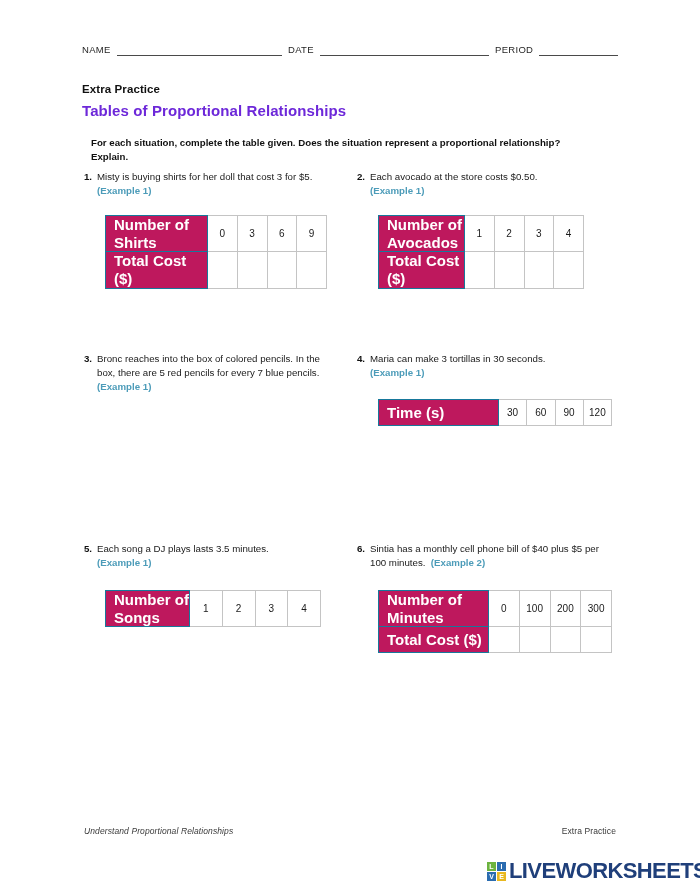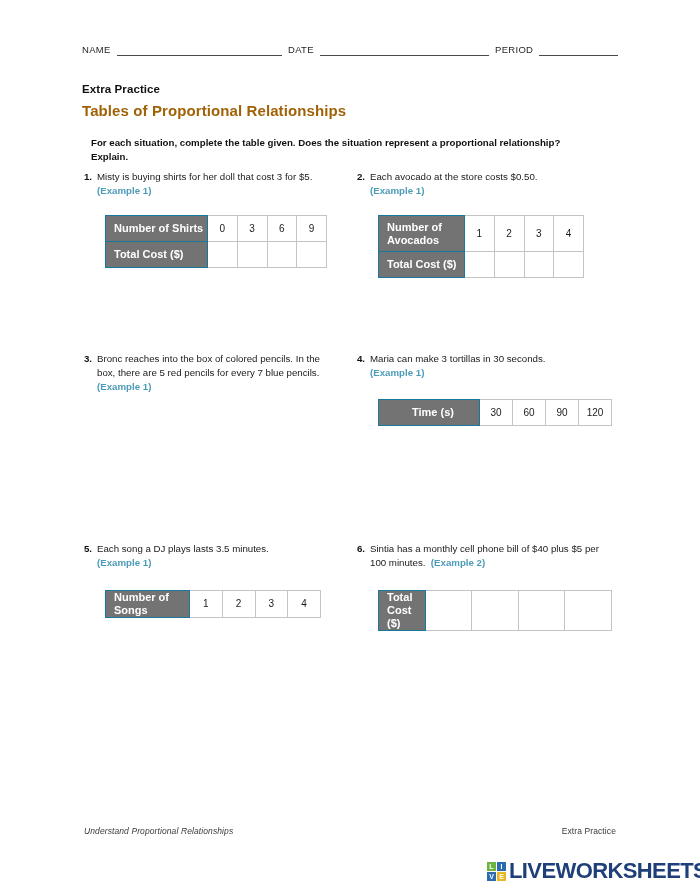--- a/index.html
+++ b/index.html
@@ -61,21 +61,21 @@
     font-weight: bold;
     color: #111;
     letter-spacing: .1px;
   }
   .maintitle {
     position: absolute;
     left: 82px;
     top: 102px;
     font-size: 15px;
     font-weight: bold;
-    color: #a16207;
+    color: #6d28d9;
     letter-spacing: .1px;
   }
   .directions {
     position: absolute;
     left: 91px;
     top: 136px;
     width: 470px;
     font-size: 9.7px;
     font-weight: bold;
     line-height: 1.45;
@@ -122,27 +122,27 @@
     border: 1px solid #c4c4c4;
     height: 26px;
     padding: 0;
     font-size: 10px;
     text-align: center;
     vertical-align: middle;
     color: #1a1a1a;
     background: #ffffff;
   }
   .ptable td.hcell {
-    background: #737373;
+    background: #be185d;
     color: #ffffff;
     font-weight: bold;
     text-align: left;
     padding: 0 0 0 8px;
     border: 1px solid #17789b;
-    font-size: 11px;
+    font-size: 15px;
     line-height: 1.18;
   }
   .ptable td.hcell.tall { height: 36px; }
   .ptable td.blank { background: #ffffff; }
 
   
   .foot-left {
     position: absolute;
     left: 84px;
     top: 826px;
@@ -279,21 +279,21 @@
 
   <div class="problem" style="left:355px; top:352px; width:250px;">
     <div class="prob-head">
       <span class="prob-num">4.</span>
       <span class="prob-text"><span>Maria can make 3 tortillas in 30 seconds.</span><br><span class="example">(Example 1)</span></span>
     </div>
   </div>
   <table class="ptable" style="left:378px; top:399px; width:234px;">
     <tbody>
         <tr>
-      <td class="hcell" style="width:101px;text-align:center;">Time (s)</td>
+      <td class="hcell" style="width:120px;">Time (s)</td>
       <td>30</td>
       <td>60</td>
       <td>90</td>
       <td>120</td>
     </tr>
   </tbody>
     </table>
 
   <div class="problem" style="left:82px; top:542px; width:250px;">
     <div class="prob-head">
@@ -314,20 +314,27 @@
     </table>
 
   <div class="problem" style="left:355px; top:542px; width:255px;">
     <div class="prob-head">
       <span class="prob-num">6.</span>
       <span class="prob-text"><span>Sintia has a monthly cell phone bill of $40 plus $5 per 100 minutes.</span>&nbsp; <span class="example">(Example 2)</span></span>
     </div>
   </div>
   <table class="ptable" style="left:378px; top:590px; width:234px;">
     <tbody>
+        <tr>
+      <td class="hcell" style="width:110px;">Number of Minutes</td>
+      <td>0</td>
+      <td>100</td>
+      <td>200</td>
+      <td>300</td>
+    </tr>
     <tr>
       <td class="hcell">Total Cost ($)</td>
       <td class="blank"></td>
       <td class="blank"></td>
       <td class="blank"></td>
       <td class="blank"></td>
     </tr>
   </tbody>
     </table>
 

